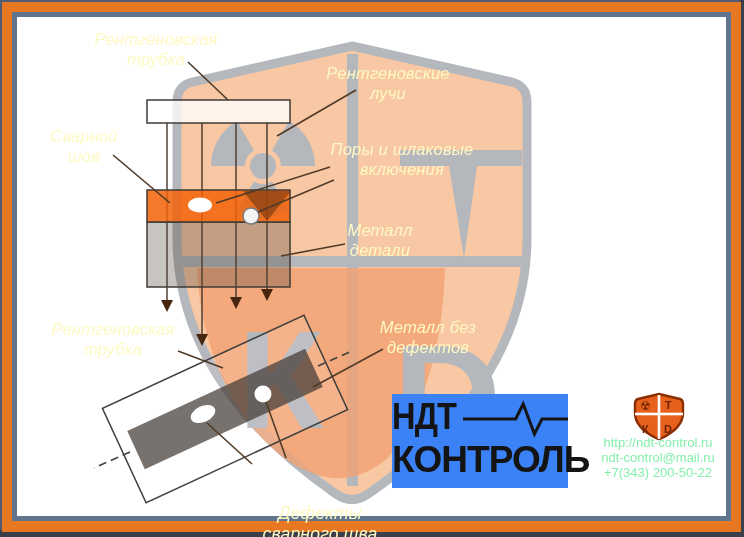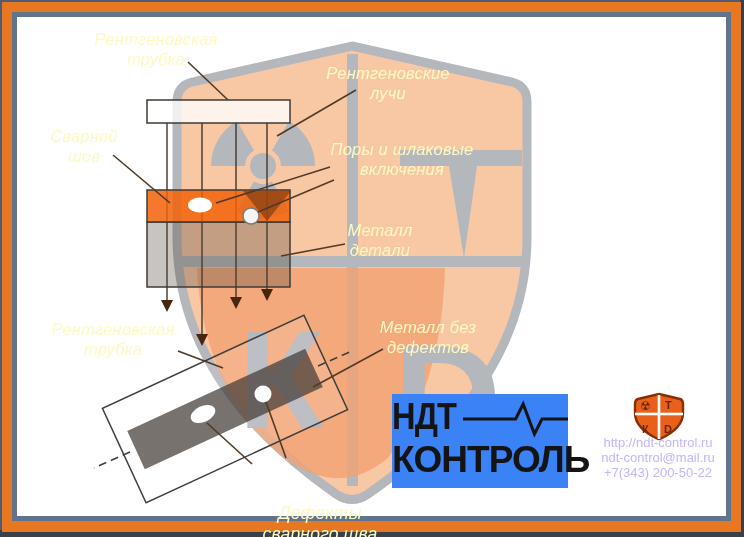--- a/index.html
+++ b/index.html
@@ -27,21 +27,21 @@
   }
   .logo-row1{display:flex;align-items:center;height:44px;}
   .logo-ndt,.logo-control{
     font-weight:bold;font-size:37px;letter-spacing:-1px;line-height:1;
     transform:scaleX(.88);transform-origin:left center;white-space:nowrap;
   }
   .logo-pulse{margin-left:-2px;margin-top:6px;}
   .logo-row2{margin-top:3px;}
   .contact-block{
     position:absolute;left:574px;top:435px;width:168px;
-    text-align:center;font-size:13px;line-height:1.17;color:#c4b5fd;
+    text-align:center;font-size:13px;line-height:1.17;color:#86efac;
   }
   .contact-block div{white-space:nowrap;}
   .brand-icon{position:absolute;left:632px;top:392px;}
 </style>
 </head>
 <body>
 
 <div class="stage">
   <div class="edge-dark"></div>
   <div class="orange-frame"></div>

